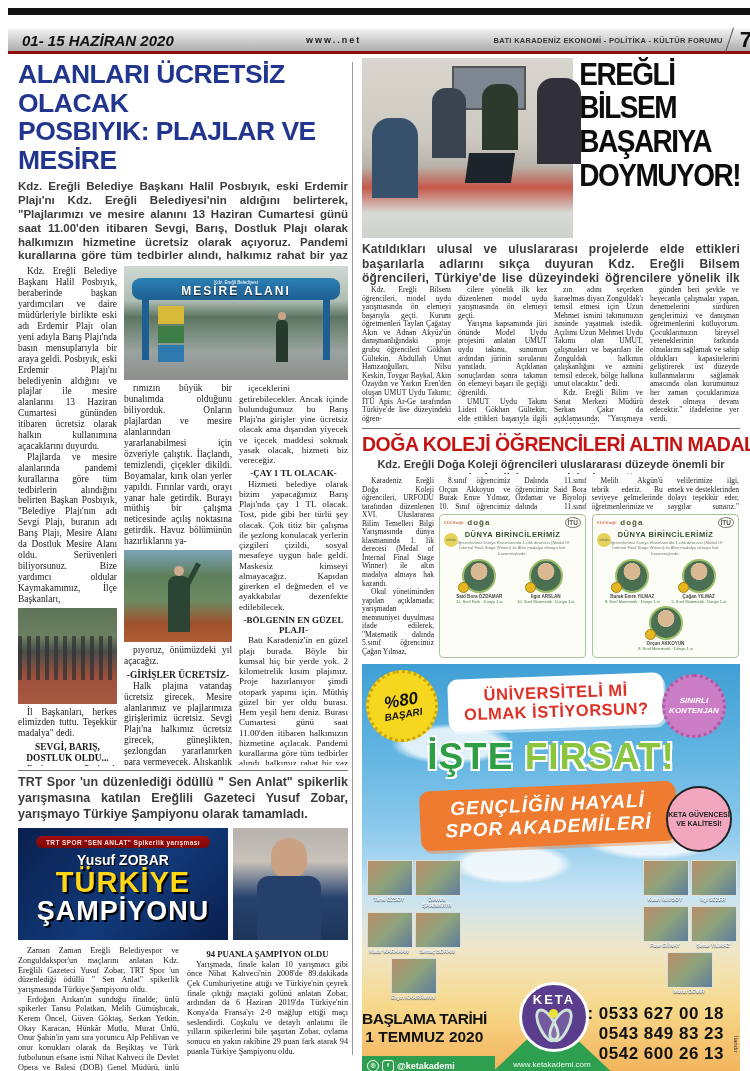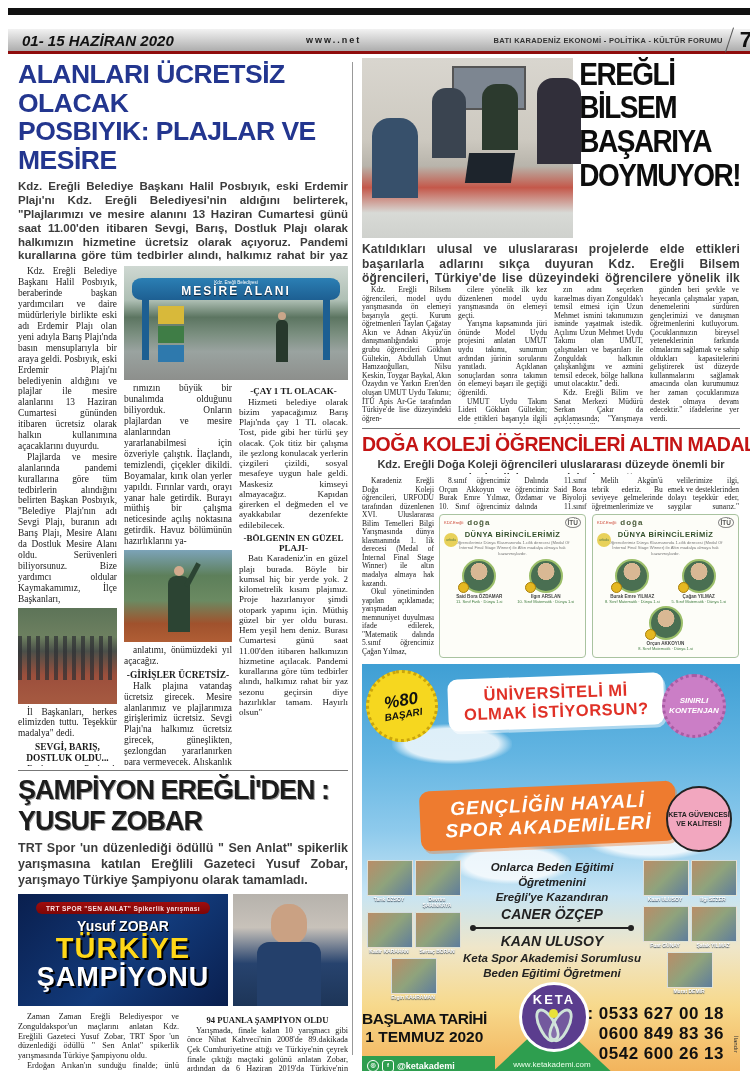--- a/index.html
+++ b/index.html
@@ -212,39 +212,39 @@
                 </div>
               <div class="gate-man"></div>
             </div>
             <div class="pos-sub">
               <div class="txtcol pos-c2">
                 <p>rımızın büyük bir bunalımda olduğunu biliyorduk. Onların plajlardan ve mesire alanlarından yararlanabilmesi için özveriyle çalıştık. İlaçlandı, temizlendi, çiçekler dikildi. Boyamalar, kırık olan yerler yapıldı. Fırınlar vardı, orayı yanar hale getirdik. Burayı müthiş bir çalışma neticesinde açılış noktasına getirdik. Havuz bölümünün hazırlıklarını ya-</p>
                 <div class="ph ph-wave">
                     <div class="wave-man"></div>
                     <div class="wave-arm"></div>
                   </div>
-                <p>anlatımı, önümüzdeki yıl açacağız.</p>
+                <p>pıyoruz, önümüzdeki yıl açacağız.</p>
                 <p class="subhead">-GİRİŞLER ÜCRETSİZ-</p>
                 <p>Halk plajına vatandaş ücretsiz girecek. Mesire alanlarımız ve plajlarımıza girişlerimiz ücretsiz. Sevgi Plajı'na halkımız ücretsiz girecek, güneşlikten, şezlongdan yararlanırken para vermeyecek. Alışkanlık haline gelmişti, yiyecek içecek getirebilecekler. Mesire alanına da ücretsiz giriş söz konusu. Evlerinden yiyecek</p>
               </div>
               <div class="txtcol pos-c3">
+                <p>içeceklerini getirebilecekler. Ancak içinde bulunduğumuz bu Barış Plajı'na girişler yine ücretsiz olacak ama dışarıdan yiyecek ve içecek maddesi sokmak yasak olacak, hizmeti biz vereceğiz.</p>
                 <p class="subhead">-ÇAY 1 TL OLACAK-</p>
                 <p>Hizmeti belediye olarak bizim yapacağımız Barış Plajı'nda çay 1 TL olacak. Tost, pide gibi her türlü şey olacak. Çok titiz bir çalışma ile şezlong konulacak yerlerin çizgileri çizildi, sosyal mesafeye uygun hale geldi. Maskesiz kimseyi almayacağız. Kapıdan girerken el değmeden el ve ayakkabılar dezenfekte edilebilecek.</p>
                 <p class="subhead">-BÖLGENİN EN GÜZEL PLAJI-</p>
                 <p>Batı Karadeniz'in en güzel plajı burada. Böyle bir kumsal hiç bir yerde yok. 2 kilometrelik kısım plajımız. Proje hazırlanıyor şimdi otopark yapımı için. Müthiş güzel bir yer oldu burası. Hem yeşil hem deniz. Burası Cumartesi günü saat 11.00'den itibaren halkımızın hizmetine açılacak. Pandemi kurallarına göre tüm tedbirler alındı, halkımız rahat bir yaz sezonu geçirsin diye hazırlıklar tamam. Hayırlı olsun"</p>
               </div>
             </div>
           </div>
         </div>
       </div>
 
       <div class="hr"></div>
 
       <div>
-        <div class="zob-h1">ŞAMPİYON EREĞLİ'DEN : YUSUF ZOBAR</div>
         <div class="lead zob-lead">TRT Spor 'un düzenlediği ödüllü " Sen Anlat" spikerlik yarışmasına katılan Ereğlili Gazeteci Yusuf Zobar, yarışmayo Türkiye Şampiyonu olarak tamamladı.</div>
         <div class="zob-bannerrow">
           <div class="zob-banner">
             <div class="zob-strip">TRT SPOR "SEN ANLAT" Spikerlik  yarışması</div>
             <div class="zob-name">Yusuf ZOBAR</div>
             <div class="zob-l1">TÜRKİYE</div>
             <div class="zob-l2">ŞAMPİYONU</div>
           </div>
           <div class="zob-port"></div>
         </div>
@@ -401,20 +401,24 @@
           <div class="word">BAŞARI</div>
         </div>
 
         <div class="q-brush">
           <div>ÜNİVERSİTELİ Mİ</div>
           <div>OLMAK İSTİYORSUN?</div>
         </div>
 
         <div class="burst b-limited">SINIRLI KONTENJAN</div>
 
+        <div class="iste">
+          <span class="w1">İŞTE</span>
+          <span class="w2">FIRSAT!</span>
+        </div>
 
 
         <div class="slogan">
           <div>GENÇLİĞİN HAYALİ</div>
           <div>SPOR AKADEMİLERİ</div>
         </div>
 
         <div class="burst b-quality">KETA GÜVENCESİ VE KALİTESİ!</div>
 
         <div class="peeps pp-l">
@@ -456,29 +460,20 @@
           <div class="pp">
               <div class="pp-pic"></div>
               <div class="pp-name">Şafak YILMAZ</div>
             </div>
           <div class="pp">
               <div class="pp-pic"></div>
               <div class="pp-name">Murat DEMİR</div>
             </div>
         </div>
 
-        <div class="ad-center">
-          <div class="t">Onlarca Beden Eğitimi Öğretmenini</div>
-          <div class="t">Ereğli'ye Kazandıran</div>
-          <div class="n">CANER ÖZÇEP</div>
-          <div class="divline"></div>
-          <div class="n">KAAN ULUSOY</div>
-          <div class="t">Keta Spor Akademisi Sorumlusu</div>
-          <div class="t">Beden Eğitimi Öğretmeni</div>
-        </div>
 
         <div class="keta-tri"></div>
         <div class="keta-logo">
           <div class="keta-word">KETA</div>
           <div class="rackets">
             <div class="rk rk1"></div>
               <div class="rk rk2"></div>
               <div class="ball"></div>
           </div>
         </div>
@@ -490,21 +485,21 @@
         </div>
 
         <div class="greenbar">
           <span class="gb-ic round">◎</span>
           <span class="gb-ic">f</span>
           <span class="gb-handle">@ketakademi</span>
         </div>
 
         <div class="tel">
           <div class="t1">Tel: 0533 627 00 18</div>
-          <div class="t2">0600 849 83 36</div>
+          <div class="t2">0543 849 83 23</div>
           <div class="t2">0542 600 26 13</div>
         </div>
 
         <div class="ilandir">İlandır</div>
       </div>
 
     </div>
   </div>
 </div>
 

